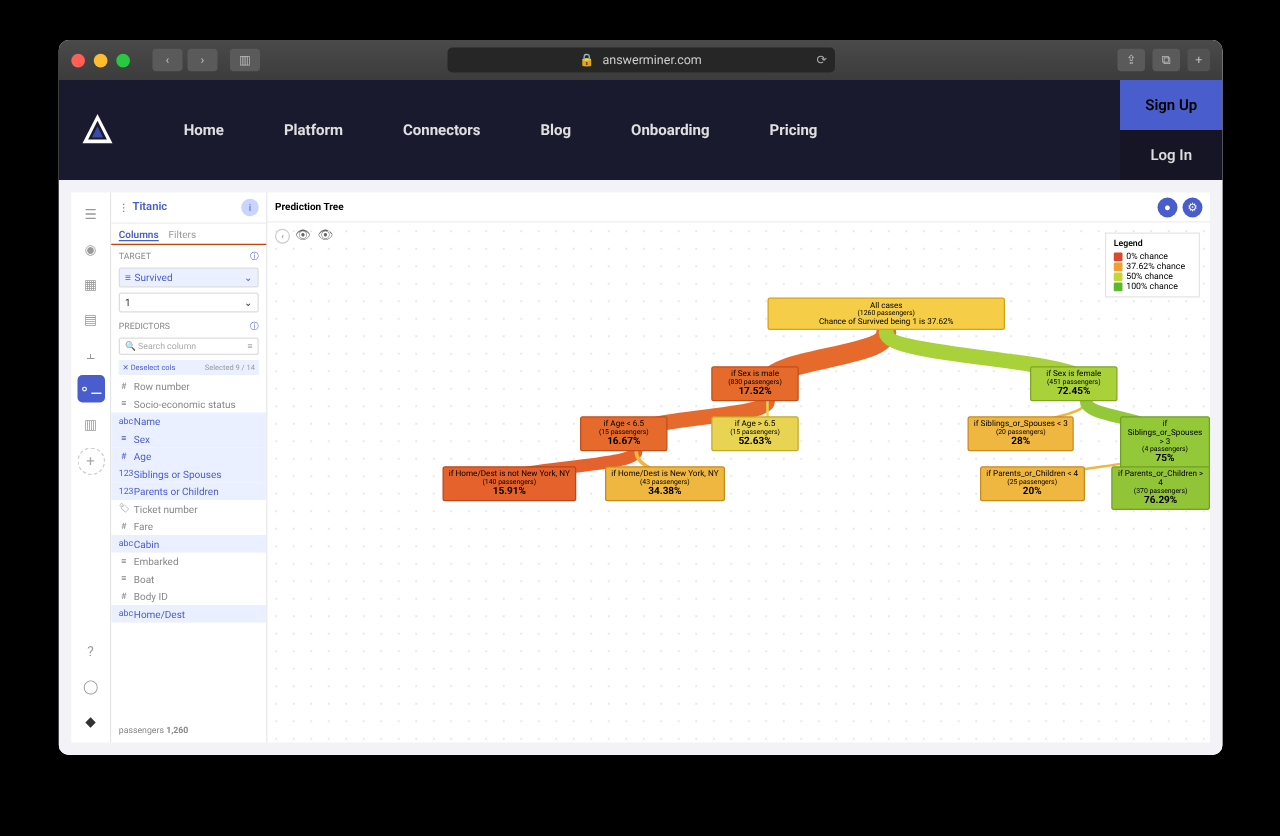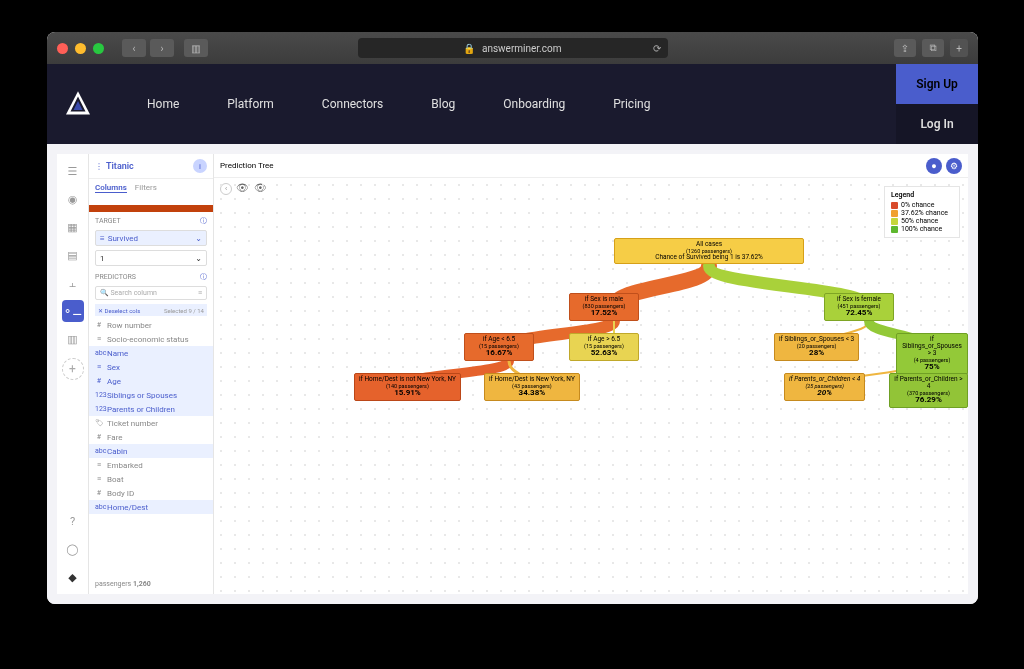--- a/index.html
+++ b/index.html
@@ -12,51 +12,51 @@
 .nav-btns { display:flex; gap:4px; margin-left:18px; }
 .nav-btn { width:24px; height:18px; background:#5a5a5a; border-radius:3px; display:flex; align-items:center; justify-content:center; color:#bbb; font-size:10px; }
 .url-bar { position:absolute; left:50%; transform:translateX(-50%); width:310px; height:20px; background:#262626; border-radius:4px; display:flex; align-items:center; justify-content:center; color:#ccc; font-size:10px; gap:6px; }
 .url-reload { position:absolute; right:6px; color:#aaa; }
 .chrome-right { margin-left:auto; display:flex; gap:6px; }
 .chrome-ico { width:22px; height:18px; background:#5a5a5a; border-radius:3px; display:flex; align-items:center; justify-content:center; color:#bbb; font-size:10px; }
 .plus-tab { width:18px; background:#525252; }
 .site-header { height:80px; background:#1a1a2e; display:flex; align-items:center; padding-left:10px; }
 .logo { width:30px; height:30px; margin:0 30px 0 6px; }
 .nav-links { display:flex; gap:0; flex:1; }
-.nav-link { color:#e0e0e0; font-size:12px; font-weight:400; padding:0 24px; }
+.nav-link { color:#e0e0e0; font-size:12px; font-weight:700; padding:0 24px; }
 .auth-box { display:flex; flex-direction:column; }
 .auth-btn { width:82px; height:40px; display:flex; align-items:center; justify-content:center; font-size:12px; font-weight:600; }
 .signup { background:#4a5dcc; color:#000000; }
 .login { background:#151526; color:#ddd; }
 .app-body { height:calc(100% - 112px); background:#f3f3f7; display:flex; padding:10px; gap:0; }
 .rail { width:32px; background:#fff; border-right:1px solid #e5e5e5; display:flex; flex-direction:column; align-items:center; padding:6px 0; gap:6px; }
 .rail-ico { width:22px; height:22px; border-radius:4px; display:flex; align-items:center; justify-content:center; color:#999; font-size:11px; }
 .rail-ico.active { background:#4a5dcc; color:#fff; }
 .rail-ico.plus { border:1px dashed #ccc; border-radius:50%; color:#aaa; font-size:12px; margin-top:2px; }
 .rail-bottom { margin-top:auto; display:flex; flex-direction:column; gap:6px; }
 .sidebar { width:125px; background:#fff; border-right:1px solid #e5e5e5; font-size:8px; display:flex; flex-direction:column; }
 .sb-head { display:flex; align-items:center; padding:5px 6px; border-bottom:1px solid #eee; }
 .sb-title { color:#4a5dcc; font-weight:600; font-size:9px; }
 .sb-info { margin-left:auto; width:14px; height:14px; border-radius:50%; background:#c9d4ff; color:#4a5dcc; font-size:8px; display:flex; align-items:center; justify-content:center; }
-.sb-tabs { display:flex; gap:8px; padding:4px 6px 12px; border-bottom:7px solid #c2410c; }
+.sb-tabs { display:flex; gap:8px; padding:4px 6px 2px; border-bottom:1px solid #c2410c; }
 .sb-tab { font-size:8px; color:#999; }
 .sb-tab.active { color:#4a5dcc; border-bottom:1px solid #4a5dcc; font-weight:600; }
 .sb-section { padding:4px 6px 2px; font-size:7px; color:#888; display:flex; align-items:center; gap:2px;justify-content:space-between; }
 .sb-select { margin:2px 6px; height:16px; border:1px solid #ddd; border-radius:2px; background:#eaf0ff; font-size:8px; display:flex; align-items:center; padding:0 4px; color:#4a5dcc; }
 .sb-select.white { background:#fff; color:#333; }
 .sb-search { margin:2px 6px; height:14px; border:1px solid #ddd; border-radius:2px; font-size:7px; color:#aaa; padding:0 4px; display:flex; align-items:center; justify-content:space-between; }
 .sb-deselect { margin:2px 6px; height:12px; background:#eaf0ff; font-size:6px; color:#4a5dcc; display:flex; align-items:center; padding:0 3px; justify-content:space-between; }
 .sb-list { display:flex; flex-direction:column; }
 .sb-item { height:14px; display:flex; align-items:center; padding:0 6px; font-size:8px; gap:4px; }
 .sb-item.sel { background:#eaf0ff; color:#4a5dcc; }
 .sb-item.unsel { color:#888; }
 .sb-item .ico { width:8px; text-align:center; font-size:7px; }
 .sb-footer { margin-top:auto; padding:6px; font-size:7px; color:#888; }
 .canvas { flex:1; background:#fff; position:relative; }
-.canvas-head { height:24px; border-bottom:1px solid #eee; display:flex; align-items:center; padding:0 6px; font-size:8px; font-weight:400; }
+.canvas-head { height:24px; border-bottom:1px solid #eee; display:flex; align-items:center; padding:0 6px; font-size:8px; font-weight:700; }
 .canvas-actions { position:absolute; top:4px; right:6px; display:flex; gap:4px; }
 .round-btn { width:16px; height:16px; border-radius:50%; background:#4a5dcc; color:#fff; display:flex; align-items:center; justify-content:center; font-size:9px; }
 .eye-row { position:absolute; top:28px; left:6px; display:flex; gap:4px; align-items:center; }
 .eye-close { width:12px; height:12px; border:1px solid #ccc; border-radius:50%; font-size:7px; display:flex; align-items:center; justify-content:center; color:#888; }
 .eye { width:14px; height:14px; color:#666; font-size:10px; }
 .grid-area { position:absolute; top:24px; left:0; right:0; bottom:0;
   background-image:radial-gradient(circle,#e8e8e8 1px,transparent 1px);
   background-size:14px 14px; }
 .legend { position:absolute; top:8px; right:8px; background:#fff; border:1px solid #e5e5e5; padding:4px 6px; font-size:7px; width:76px; }
 .legend .lt { font-weight:600; margin-bottom:2px; }
@@ -318,21 +318,21 @@
           <div class="node" style="left: 140px; top: 195px; background: rgb(229, 98, 44); border-color: rgb(187, 71, 24);">
             <div class="cond">if Home/Dest is not New York, NY</div>
             <div style="font-size:5.5px">(140 passengers)</div>
             <div class="pct">15.91%</div>
           </div>
           <div class="node" style="left: 270px; top: 195px; background: rgb(239, 182, 64); border-color: rgb(198, 138, 30);">
             <div class="cond">if Home/Dest is New York, NY</div>
             <div style="font-size:5.5px">(43 passengers)</div>
             <div class="pct">34.38%</div>
           </div>
-          <div class="node" style="left: 570px; top: 195px; background: rgb(239, 182, 64); border-color: rgb(198, 138, 30); font-style: italic;">
+          <div class="node" style="left: 570px; top: 195px; background: rgb(239, 182, 64); border-color: rgb(198, 138, 30);">
             <div class="cond">if Parents_or_Children &lt; 4</div>
             <div style="font-size:5.5px">(25 passengers)</div>
             <div class="pct">20%</div>
           </div>
           <div class="node" style="left: 675px; top: 195px; background: rgb(146, 196, 55); border-color: rgb(111, 160, 36);">
             <div class="cond">if Parents_or_Children &gt; 4</div>
             <div style="font-size:5.5px">(370 passengers)</div>
             <div class="pct">76.29%</div>
           </div>
         </div>

